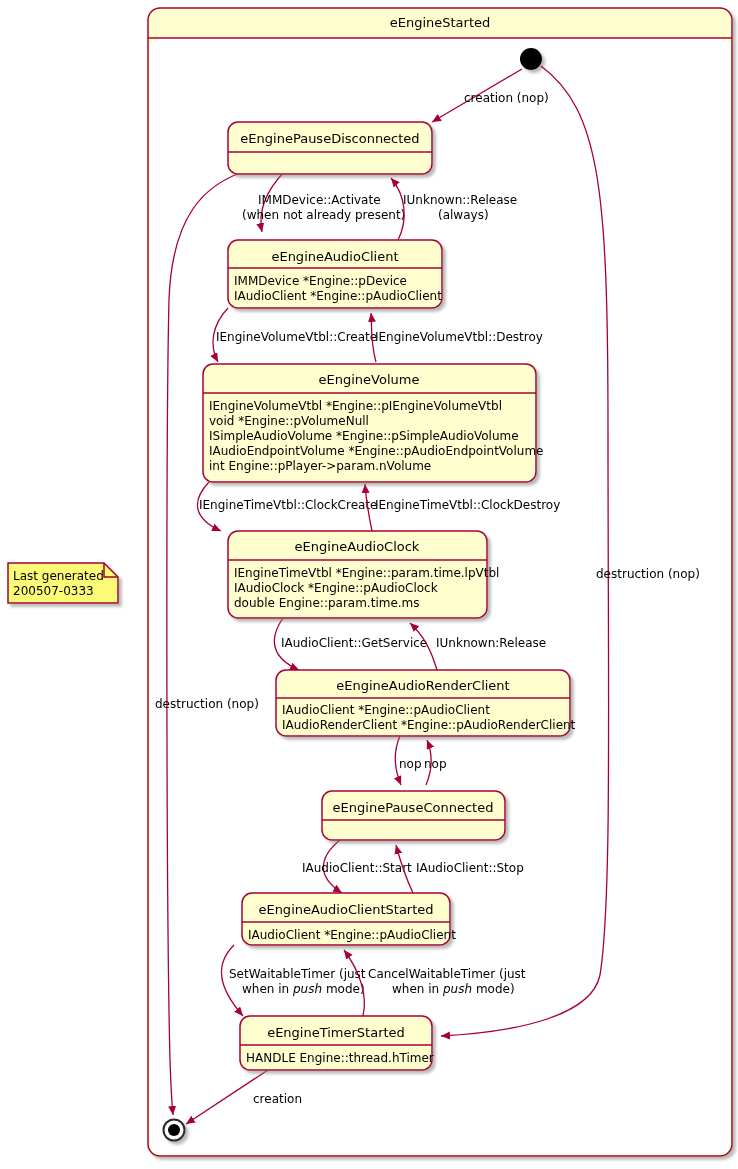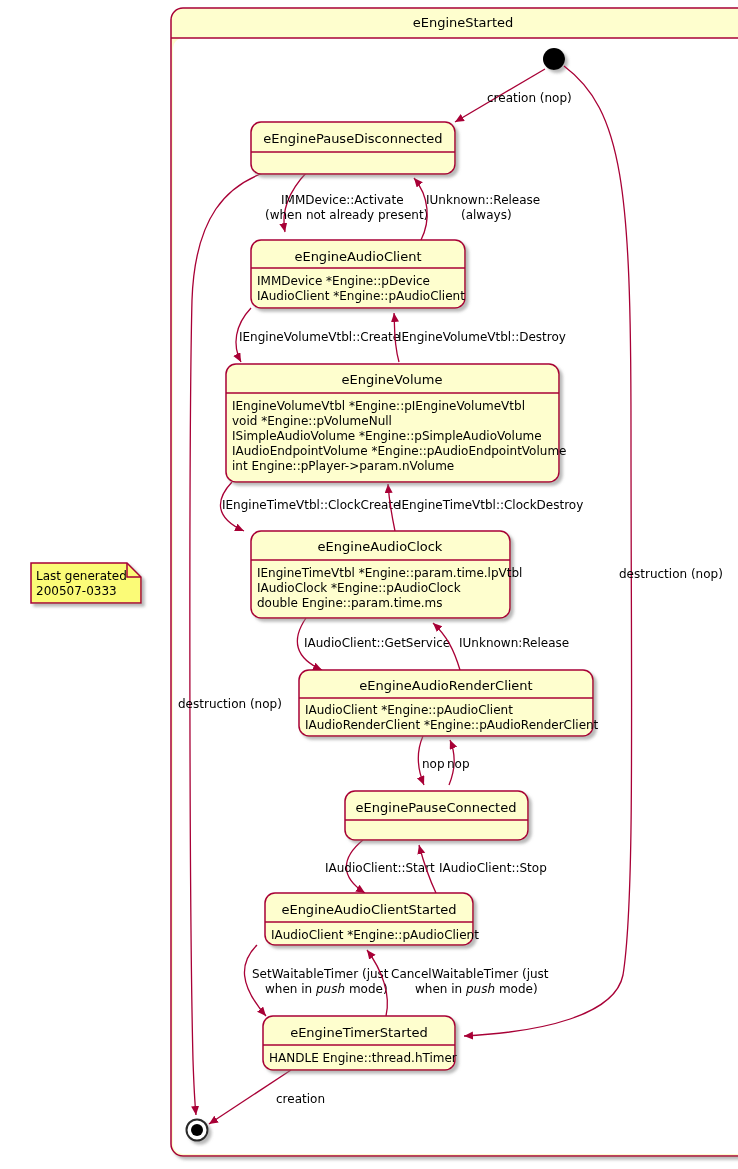--- a/index.html
+++ b/index.html
@@ -1,18 +1,18 @@
 <!DOCTYPE html>
 <html><head>
 <meta charset="utf-8">
 <style>
   html,body{margin:0;padding:0;background:#ffffff;}
   body{width:738px;height:1169px;overflow:hidden;
        font-family:"DejaVu Sans","Liberation Sans",sans-serif;}
-  #stage{position:relative;width:626px;height:1169px;margin-left:23px;}
+  #stage{position:relative;width:626px;height:1169px;}
   svg{position:absolute;top:0;left:0;}
   text{font-family:"DejaVu Sans","Liberation Sans",sans-serif;fill:#000000;}
   .st-title{font-size:13px;text-anchor:middle;}
   .st-attr{font-size:12px;text-anchor:start;}
   .edge-lbl{font-size:12px;}
   .note-txt{font-size:12px;text-anchor:start;}
   .ital{font-style:italic;}
 </style>
 </head>
 <body>

